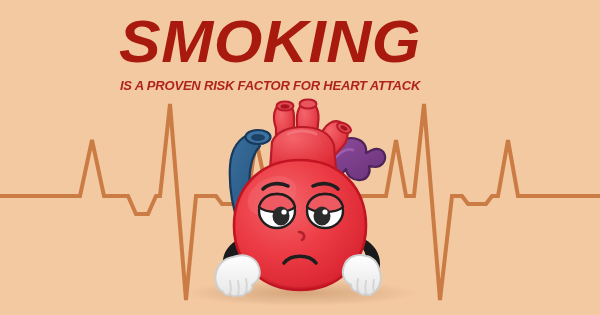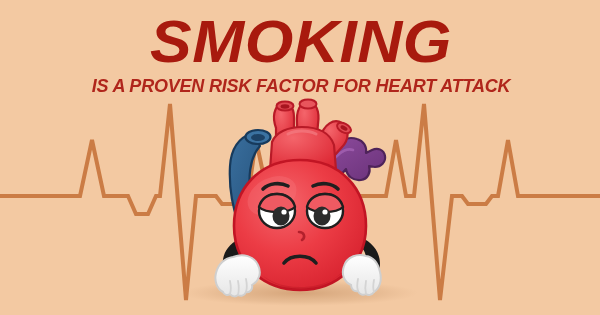--- a/index.html
+++ b/index.html
@@ -35,42 +35,41 @@
     width: 600px;
     height: 315px;
   }
   #title-block {
     position: absolute;
     left: 0;
     top: 0;
     width: 540px;
     text-align: center;
     z-index: 5;
-    margin-left: 31px;
   }
   #main-title {
     margin: 0;
     padding: 0;
     font-family: "Liberation Sans", sans-serif;
     font-size: 60px;
     line-height: 64px;
     font-weight: bold;
     font-style: italic;
     letter-spacing: 0.5px;
     color: #a81a0e;
     padding-top: 10px;
     white-space: nowrap;
     transform: scaleX(1.04);
   }
   #sub-title {
     margin: 0;
     padding: 0;
     margin-top: 2px;
     font-family: "Liberation Sans", sans-serif;
-    font-size: 18px;
+    font-size: 13px;
     line-height: 20px;
     font-weight: bold;
     font-style: italic;
     letter-spacing: -0.2px;
     color: #b0251b;
     white-space: nowrap;
   }
 </style>
 </head>
 <body>

